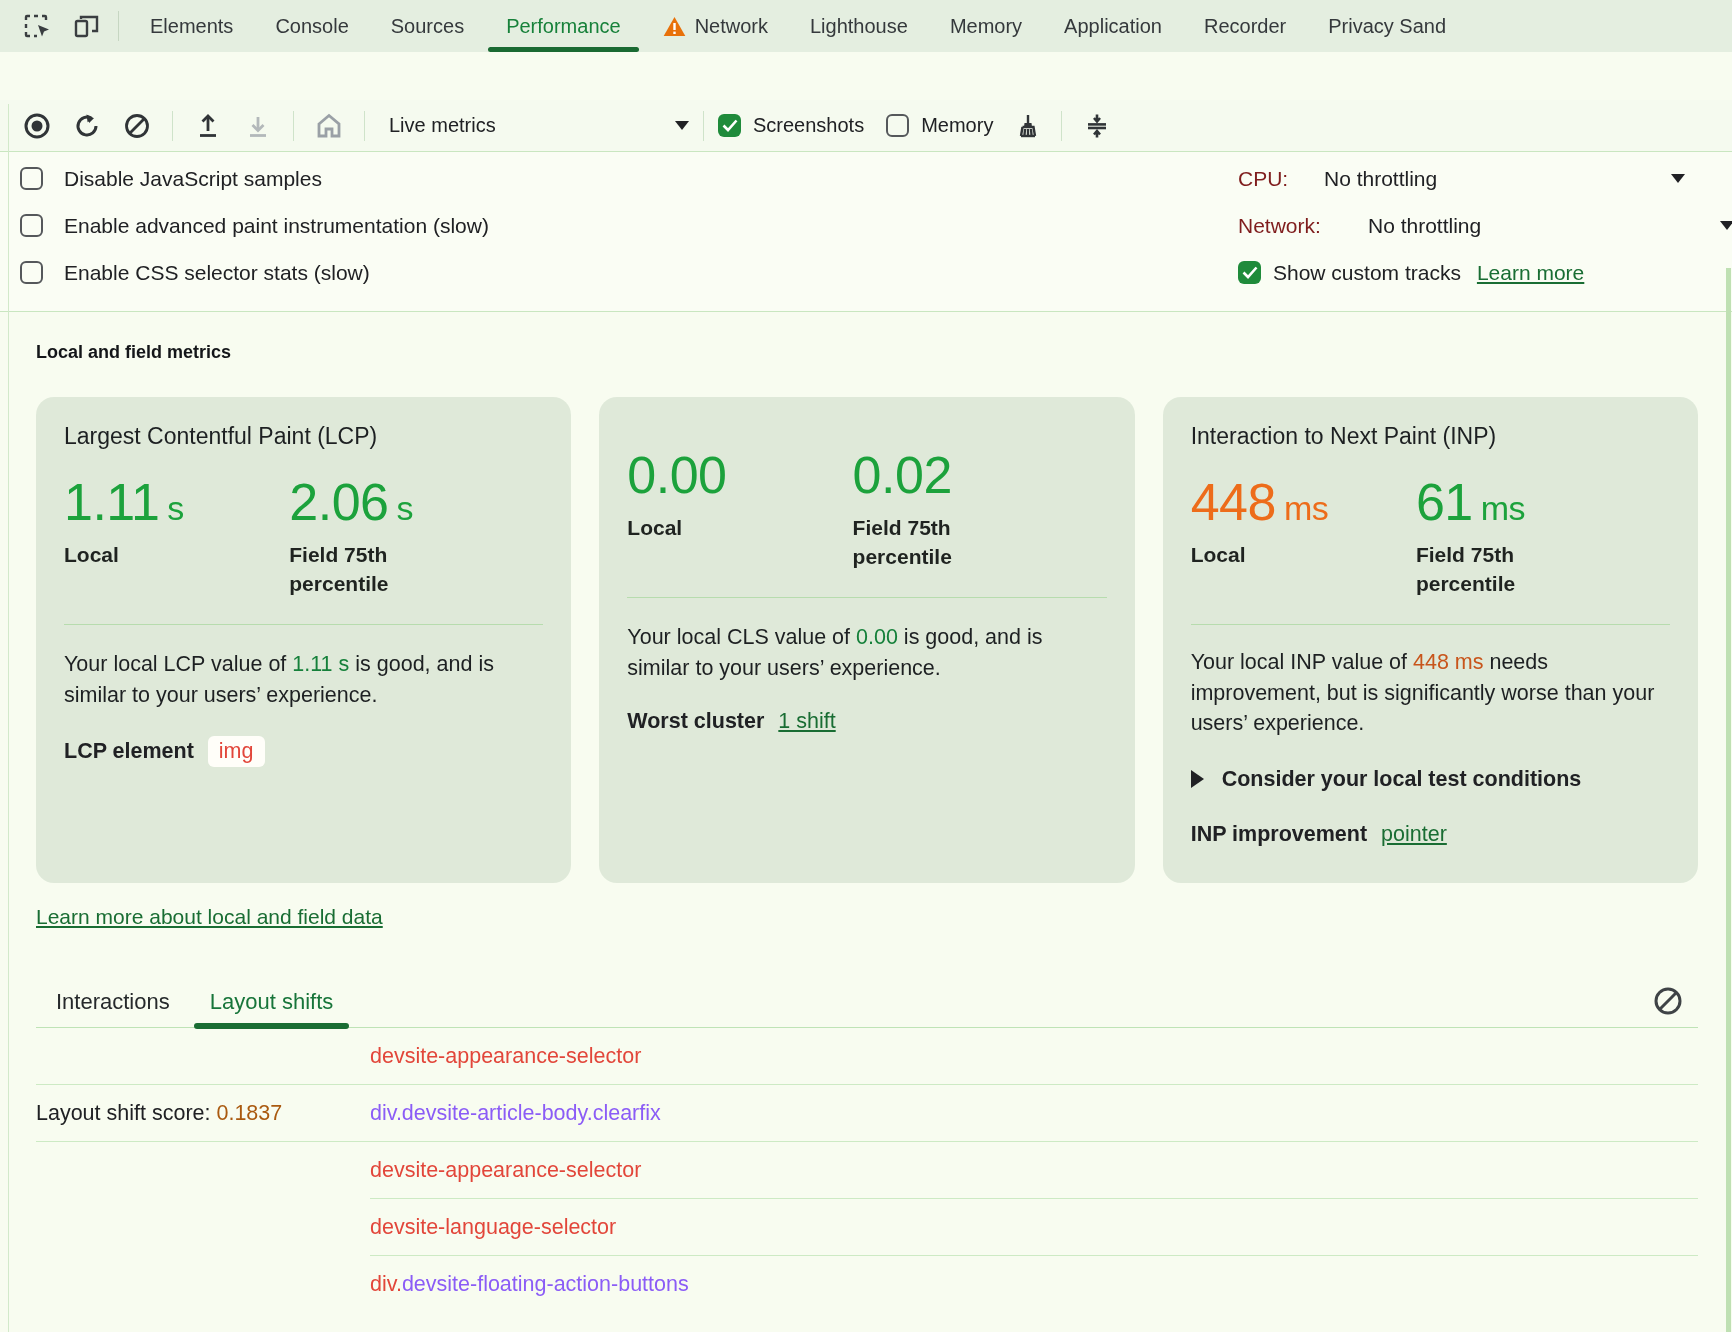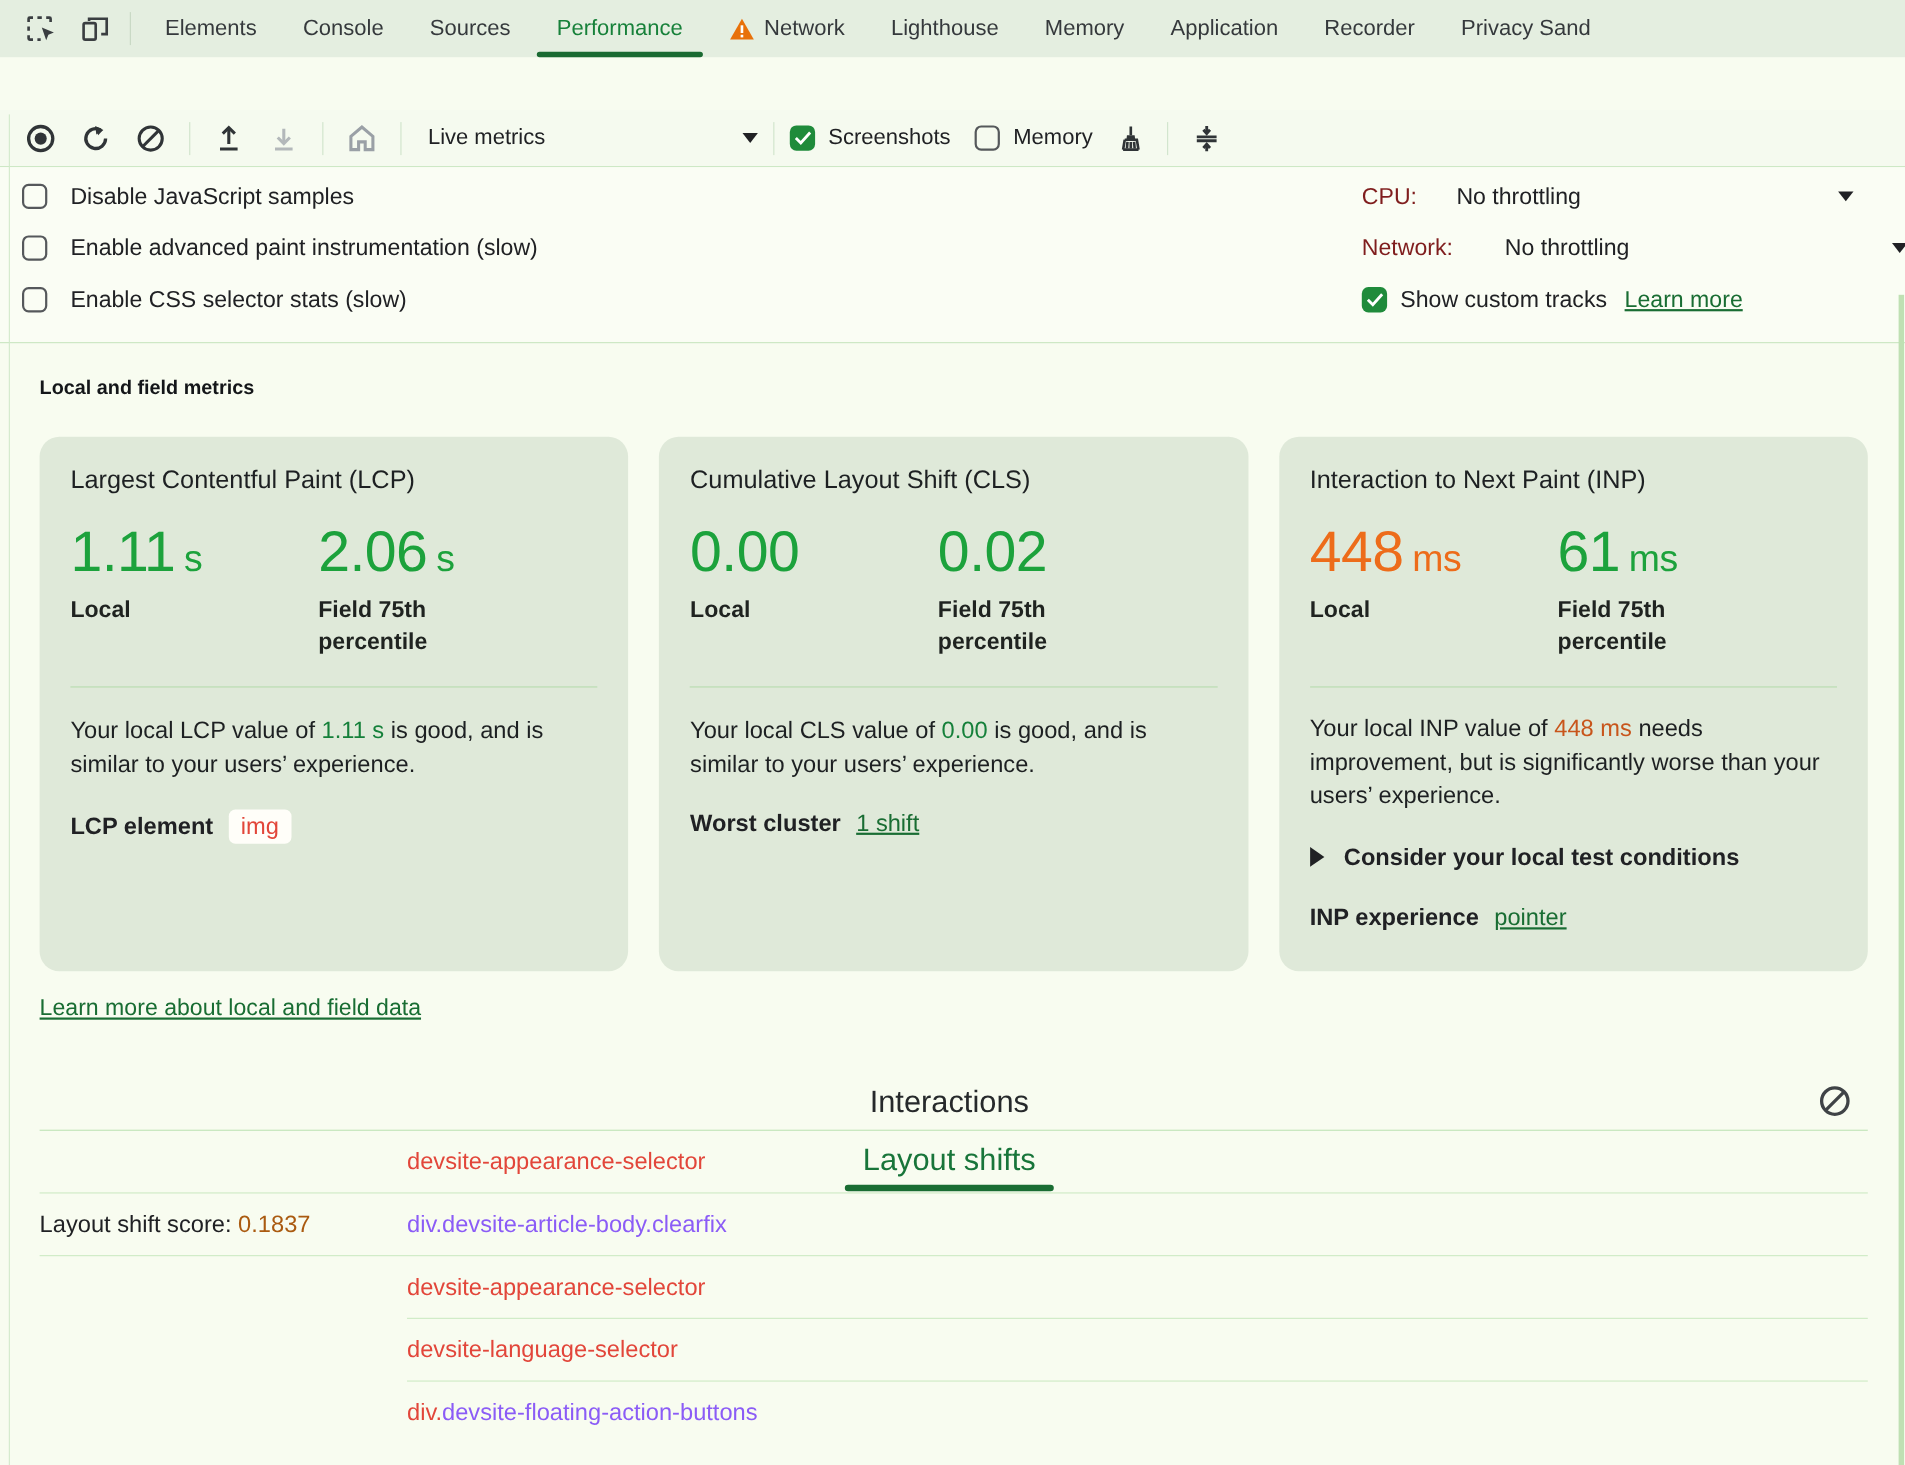--- a/index.html
+++ b/index.html
@@ -57,21 +57,21 @@
   .inline-warn { color:#c8551b; font-weight:500; }
   .extra { margin-top:26px; font-size:21.5px; display:flex; align-items:center; gap:14px; }
   .extra-label { font-weight:600; }
   .chip { background:#fffef9; color:#e2463a; border-radius:6px; padding:3px 11px; cursor:pointer; }
   .disclosure { margin-top:28px; font-size:21.5px; font-weight:600; display:flex; align-items:center; gap:18px; cursor:pointer; }
   .tri-right { width:0; height:0; border-top:9px solid transparent; border-bottom:9px solid transparent; border-left:13px solid #202124; }
 
   .learn-row { margin-top:22px; font-size:21px; }
 
   
-  .log-tabs { position:relative; margin-top:46px; height:53px; border-bottom:1.5px solid #bfe3b6; display:flex; align-items:center; padding-left:8px; font-size:28px;flex-direction:column; }
+  .log-tabs { position:relative; margin-top:46px; height:53px; border-bottom:1.5px solid #bfe3b6; display:flex; align-items:center; padding-left:8px; font-size:22px; }
   .log-tab { position:relative; height:53px; line-height:53px; padding:0 12px; margin-right:16px; font-weight:500; color:#26292b; cursor:pointer; }
   .log-tab.active { color:#18753a; }
   .log-tab-indicator { position:absolute; left:-4px; right:-4px; bottom:-1.5px; height:6px; border-radius:6px; background:#1a6d33; }
   .clear-log { position:absolute; right:14px; top:10px; cursor:pointer; }
 
   .log-row { display:flex; align-items:center; height:57px; font-size:21.5px; }
   .log-row.border-full { border-bottom:1.5px solid #cdeac4; }
   .score-col { width:334px; flex:none; }
   .el-col { flex:1; align-self:stretch; display:flex; align-items:center; }
   .border-indent .el-col { border-bottom:1.5px solid #cdeac4; }
@@ -285,21 +285,20 @@
       </div>
       <div class="card-divider"></div>
       <p class="desc"><span>Your local LCP value of </span><span class="inline-good">1.11 s</span><span> is good, and is similar to your users’ experience.</span></p>
       <div class="extra">
         <span class="extra-label">LCP element</span>
         <span class="chip">img</span>
       </div>
     </div>
 
     <div class="card">
-      <div class="card-title">Cumulative Layout Shift (CLS)</div>
       <div class="vals">
         <div>
           <div class="big good"><span>0.00</span><span class="unit"></span></div>
           <div class="val-label">Local</div>
         </div>
         <div>
           <div class="big good"><span>0.02</span><span class="unit"></span></div>
           <div class="val-label">Field 75th percentile</div>
         </div>
       </div>
@@ -323,21 +322,21 @@
           <div class="val-label">Field 75th percentile</div>
         </div>
       </div>
       <div class="card-divider"></div>
       <p class="desc" style="margin-top:22px;"><span>Your local INP value of </span><span class="inline-warn">448 ms</span><span> needs improvement, but is significantly worse than your users’ experience.</span></p>
       <div class="disclosure">
         <span class="tri-right"></span>
         <span>Consider your local test conditions</span>
       </div>
       <div class="extra" style="margin-top:30px;">
-        <span class="extra-label" style="font-weight:600;">INP experience</span>
+        <span class="extra-label" style="font-weight:600;">INP improvement</span>
         <a class="glink">pointer</a>
       </div>
     </div>
   </div>
 
   <div class="learn-row">
     <a class="glink">Learn more about local and field data</a>
   </div>
 
   <div class="log-tabs">

